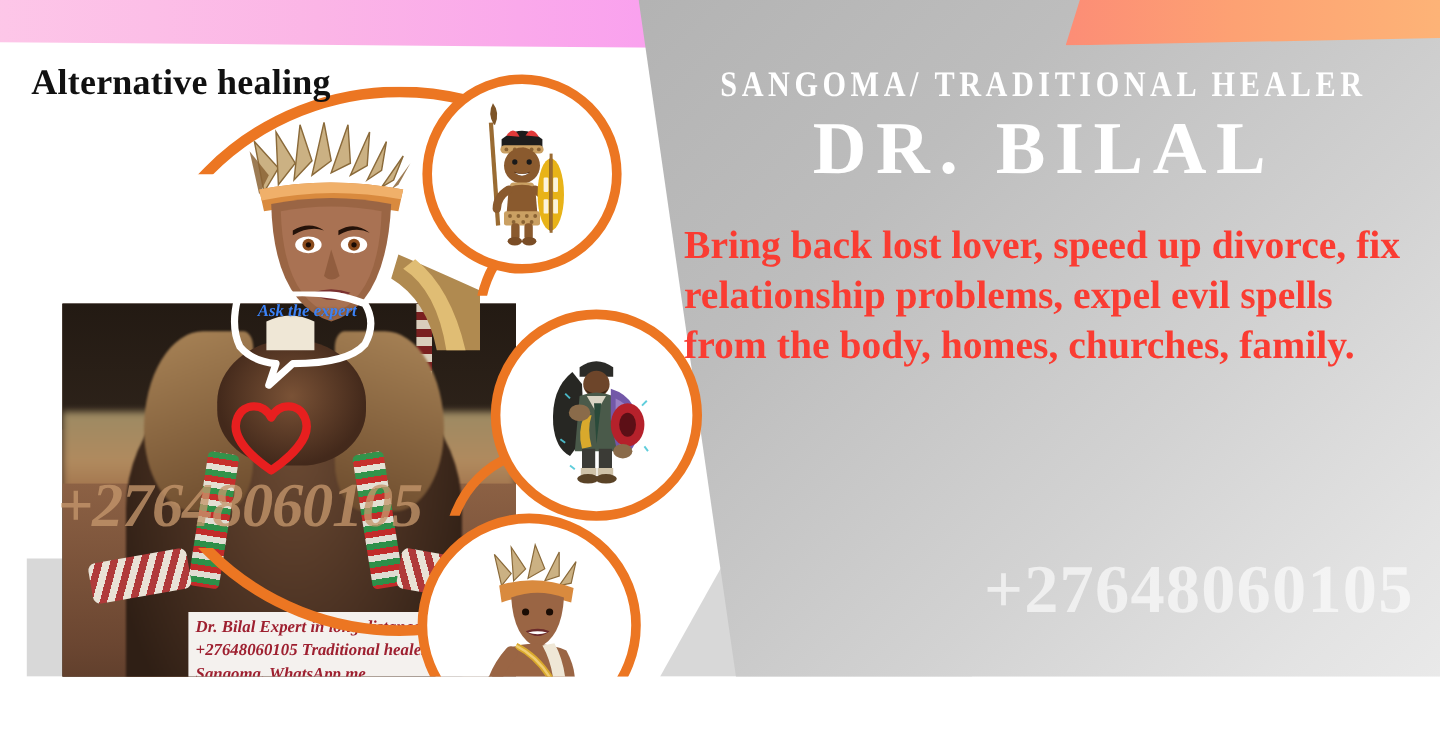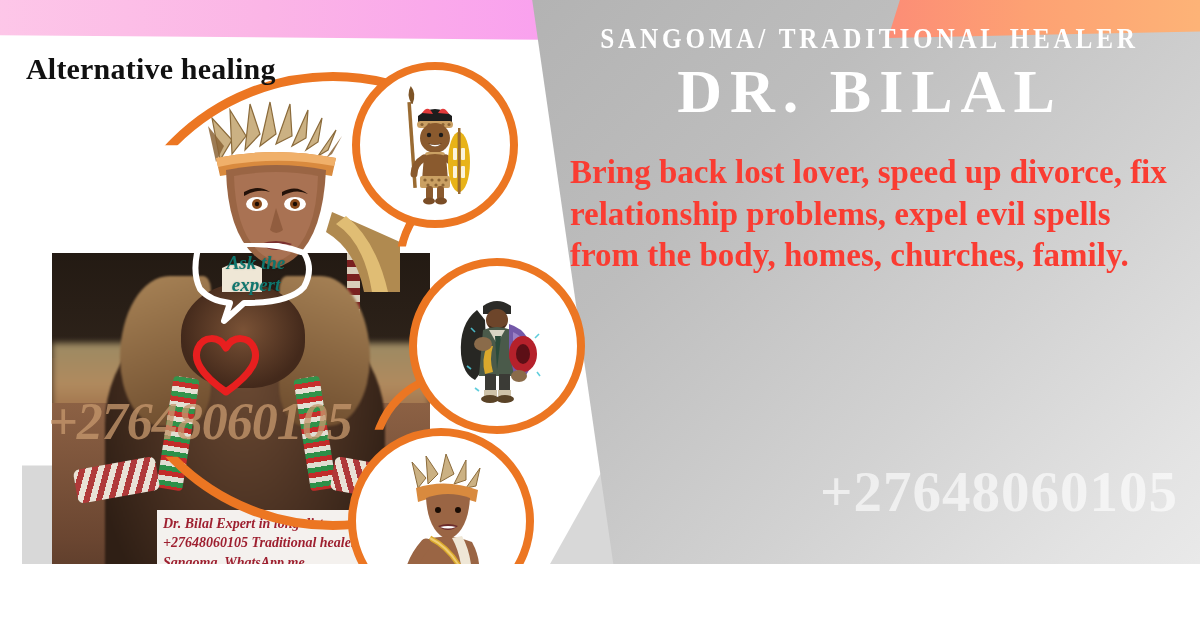--- a/index.html
+++ b/index.html
@@ -43,21 +43,21 @@
     position:absolute;right:390px;bottom:0;width:260px;height:130px;
     background:#d8d8d8;
     clip-path:polygon(28% 0,100% 0,100% 100%,0 100%);
     z-index:1;
   }
 
   
   .right-col{
     position:absolute;top:0;right:0;width:660px;height:628px;z-index:7;
     display:flex;flex-direction:column;align-items:center;
-    padding-top:23px;box-sizing:border-box;
+    padding-top:56px;box-sizing:border-box;
   }
   .kicker{
     color:#ffffff;font-weight:bold;font-size:30px;letter-spacing:4.5px;
     transform:scaleX(.84);transform-origin:center;white-space:nowrap;
     line-height:1;text-align:center;
   }
   .name{
     color:#ffffff;font-weight:bold;font-size:62px;letter-spacing:8px;
     margin-top:6px;line-height:1.05;text-align:left;white-space:nowrap;
   }
@@ -146,21 +146,21 @@
     background:repeating-linear-gradient(180deg,#d9cdbb 0 7px,#7a2020 7px 14px);}
 
   .heart{
     position:absolute;left:190px;top:330px;width:72px;height:66px;z-index:6;
   }
   .bubble{
     position:absolute;left:186px;top:243px;width:132px;height:82px;z-index:7;
   }
   .bubble-text{
     position:absolute;left:208px;top:252px;width:96px;z-index:8;
-    color:#0f766e;font-weight:bold;font-style:italic;font-size:19px;
+    color:#3b82f6;font-weight:bold;font-style:italic;font-size:14px;
     line-height:1.18;text-align:center;text-shadow:0 0 2px rgba(0,0,0,.25);
   }
   .wm-big{
     position:absolute;left:48px;top:392px;z-index:6;
     font-size:52px;font-weight:bold;font-style:italic;
     color:rgba(196,150,108,0.78);white-space:nowrap;letter-spacing:-1px;
   }
   .caption{
     position:absolute;left:157px;top:510px;width:250px;z-index:7;
     background:#f4f1ee;color:#9e2030;

